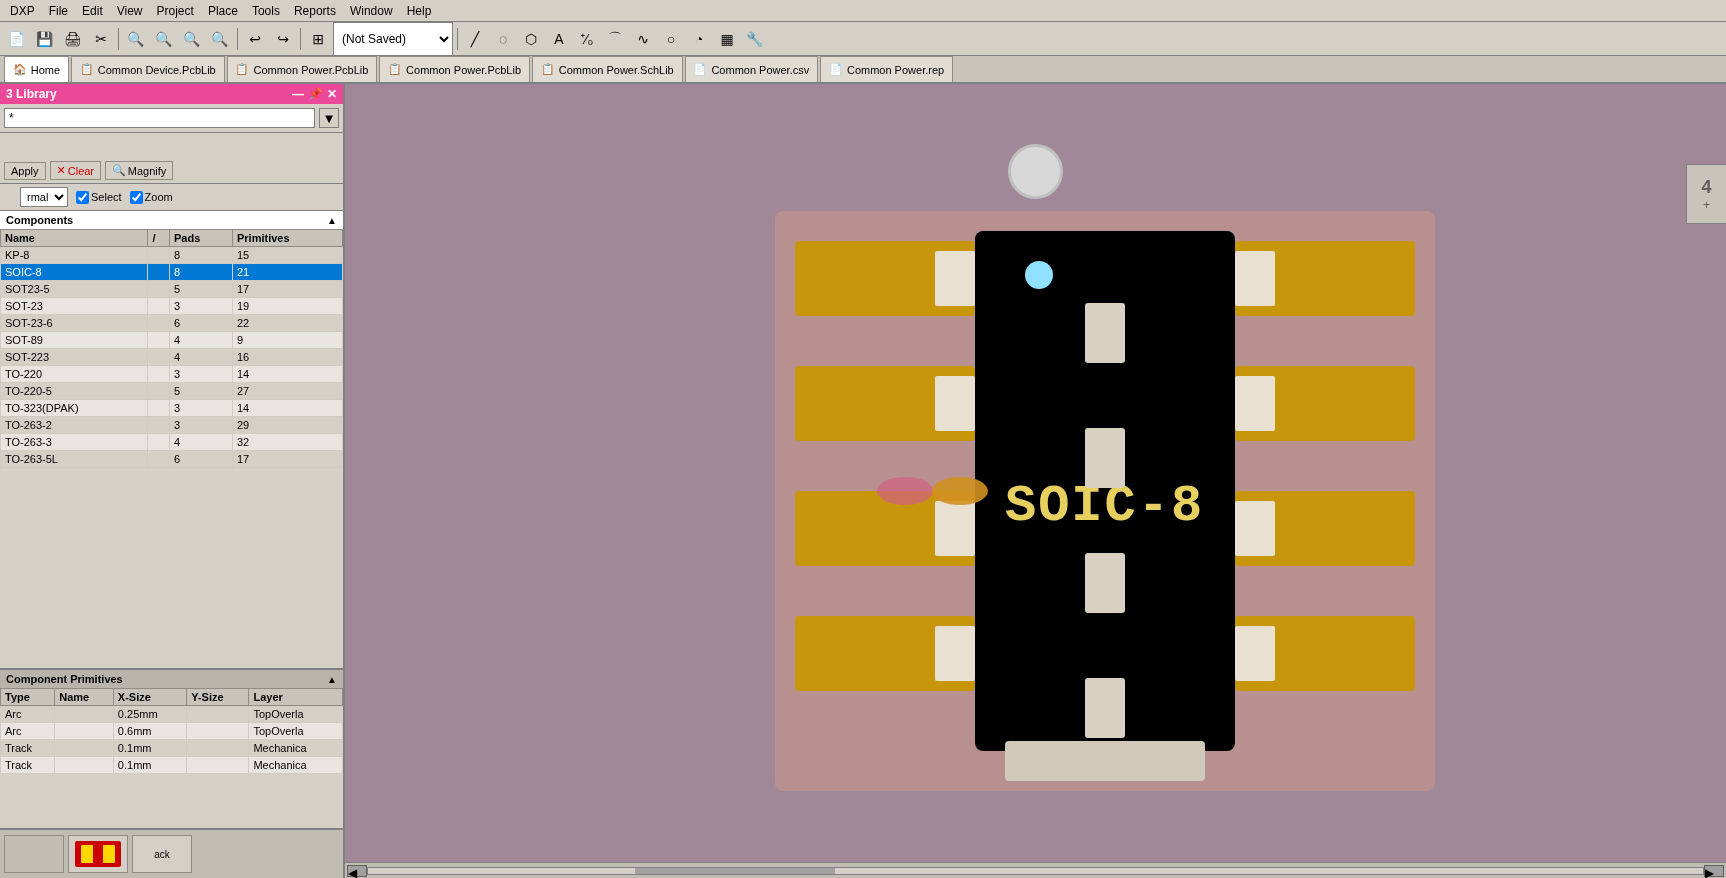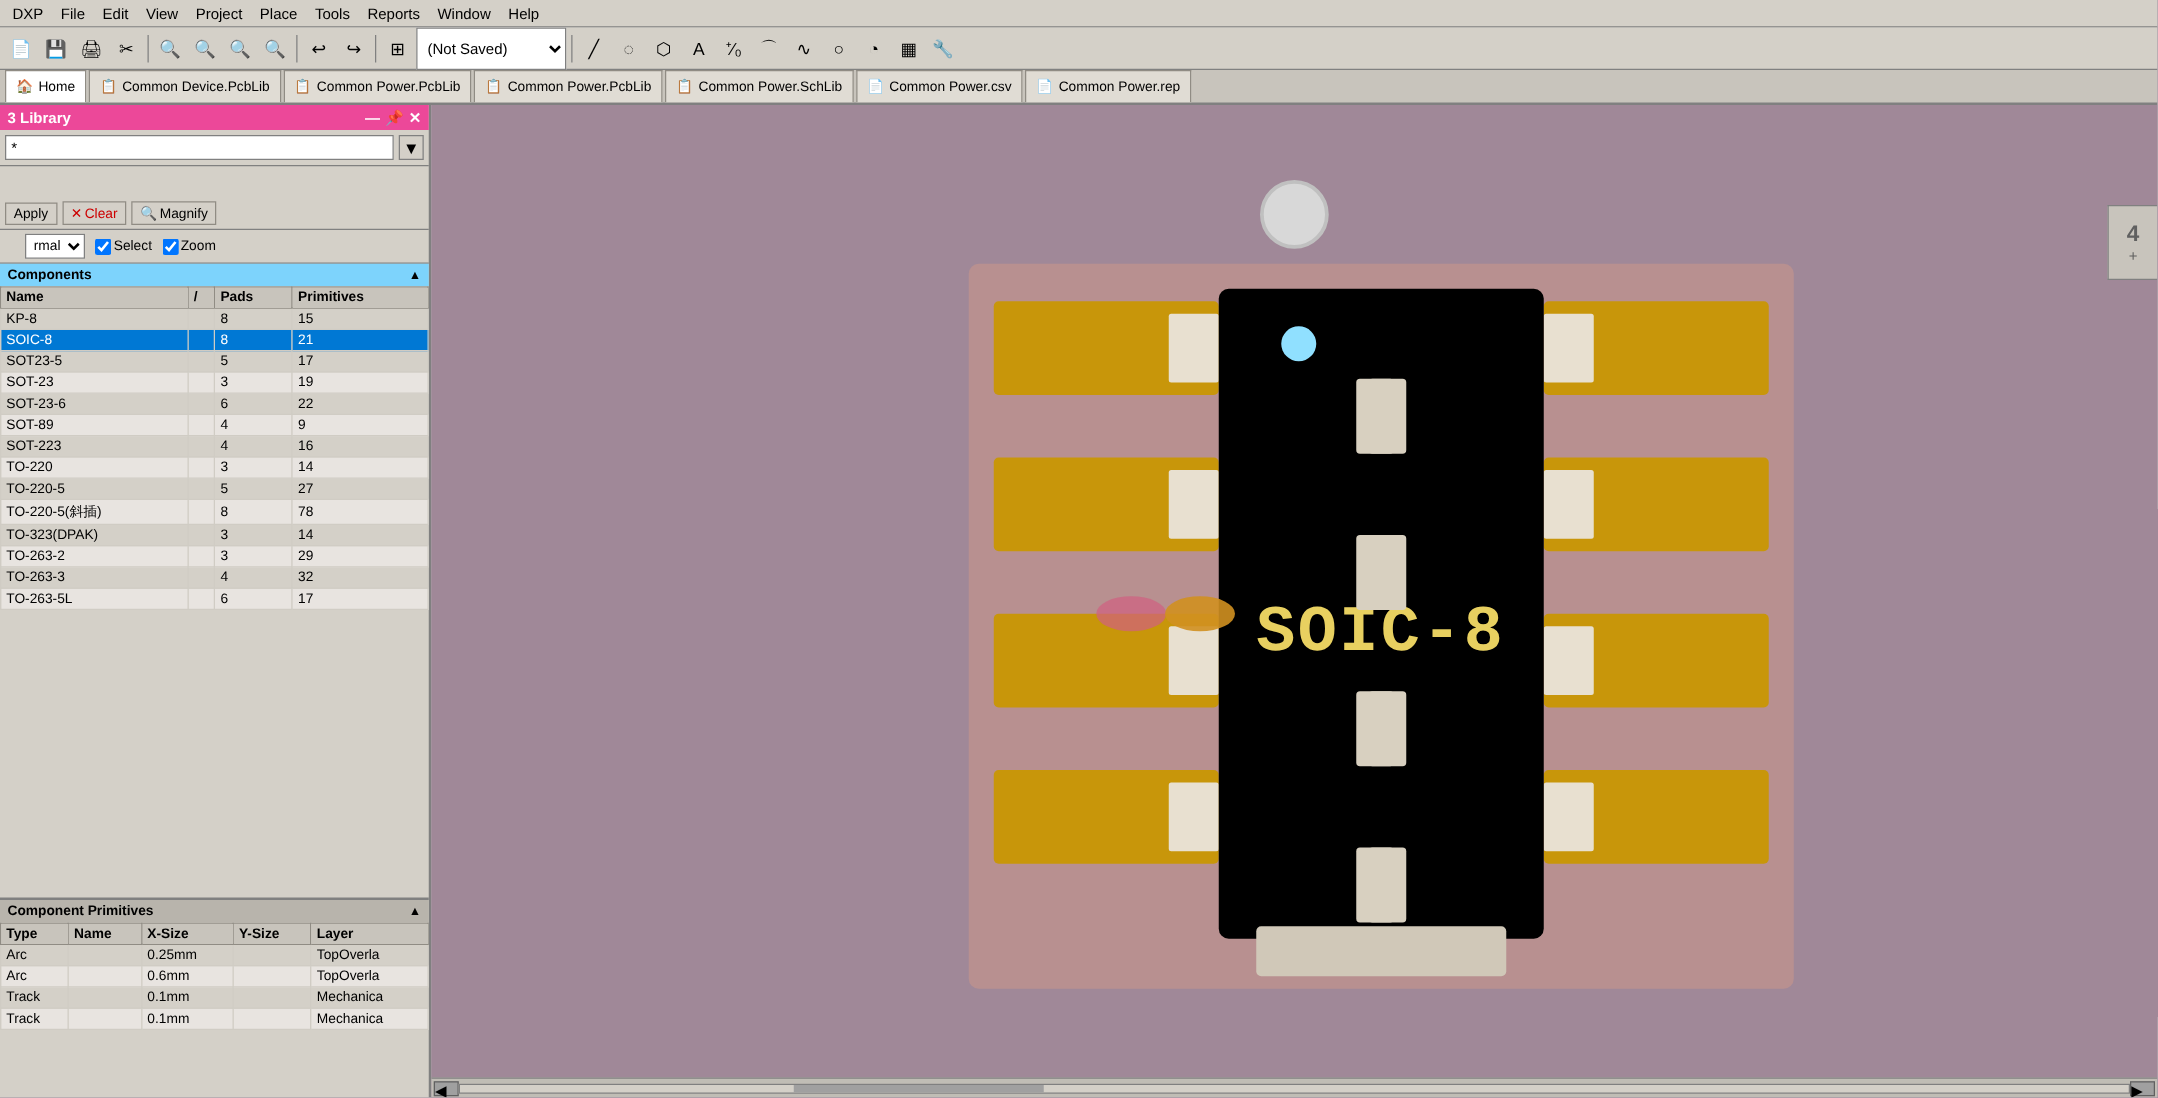--- a/index.html
+++ b/index.html
@@ -90,21 +90,21 @@
       display: flex; align-items: center; padding: 3px 20px; gap: 8px;
       border-bottom: 1px solid #808080;
     }
     .dropdown-sm {
       height: 20px; font-size: 11px; background: #fff; border: 1px solid #808080; padding: 0 2px;
     }
     .checkbox-label { display: flex; align-items: center; gap: 2px; font-size: 11px; cursor: pointer; }
 
     
     #components-section { flex: 1; display: flex; flex-direction: column; min-height: 0; }
-    #components-header { background: #7dd3fc; padding: 3px 6px; font-size: 11px; font-weight: bold; display: flex; align-items: center; justify-content: space-between; }
+    #components-header { background: #ffffff; padding: 3px 6px; font-size: 11px; font-weight: bold; display: flex; align-items: center; justify-content: space-between; }
     #components-table-wrap { flex: 1; overflow-y: auto; overflow-x: hidden; }
     .comp-table { width: 100%; border-collapse: collapse; font-size: 11px; }
     .comp-table th {
       background: #c8c4bc; border: 1px solid #908c84; padding: 2px 4px; text-align: left; position: sticky; top: 0;
     }
     .comp-table td { border: 1px solid #d0ccc4; padding: 2px 4px; }
     .comp-table tr:nth-child(even) td { background: #e8e4e0; }
     .comp-table tr.selected td { background: #0078d4; color: white; }
 
     
@@ -442,26 +442,20 @@
     <td>3</td>
     <td>14</td>
   </tr>
               <tr>
     <td>TO-220-5</td>
     <td></td>
     <td>5</td>
     <td>27</td>
   </tr>
               <tr>
-    <td>TO-220-5(斜插)</td>
-    <td></td>
-    <td>8</td>
-    <td>78</td>
-  </tr>
-              <tr>
     <td>TO-323(DPAK)</td>
     <td></td>
     <td>3</td>
     <td>14</td>
   </tr>
               <tr>
     <td>TO-263-2</td>
     <td></td>
     <td>3</td>
     <td>29</td>
@@ -526,20 +520,33 @@
     <td></td>
     <td>0.1mm</td>
     <td></td>
     <td>Mechanica</td>
   </tr>
             </tbody>
         </table>
       </div>
     </div>
 
+    <div id="bottom-panel">
+      <div class="bottom-btn" style="background:#c0bdb5;"></div>
+      <div class="bottom-btn">
+        <svg width="50" height="34" viewBox="0 0 50 34">
+          <rect x="2" y="4" width="46" height="26" fill="#c00" rx="2"></rect>
+          <rect x="8" y="8" width="34" height="18" fill="#ffd700" rx="1"></rect>
+          <rect x="20" y="6" width="10" height="22" fill="#c00"></rect>
+        </svg>
+      </div>
+      <div class="bottom-btn">
+        <span style="font-size:10px;">ack</span>
+      </div>
+    </div>
   </div>
 
   <div id="pcb-canvas">
 
 
     <div style="position:absolute;top:60px;left:48%;width:55px;height:55px;background:#d8d8d8;border-radius:50%;border:3px solid #c0c0c0;"></div>
 
     <div id="pcb-component">
       <div class="chip-area">
 

